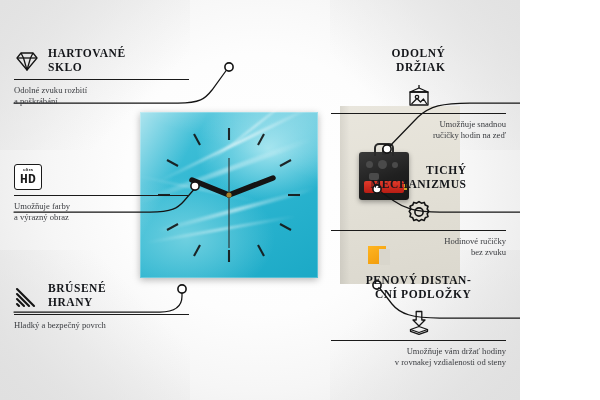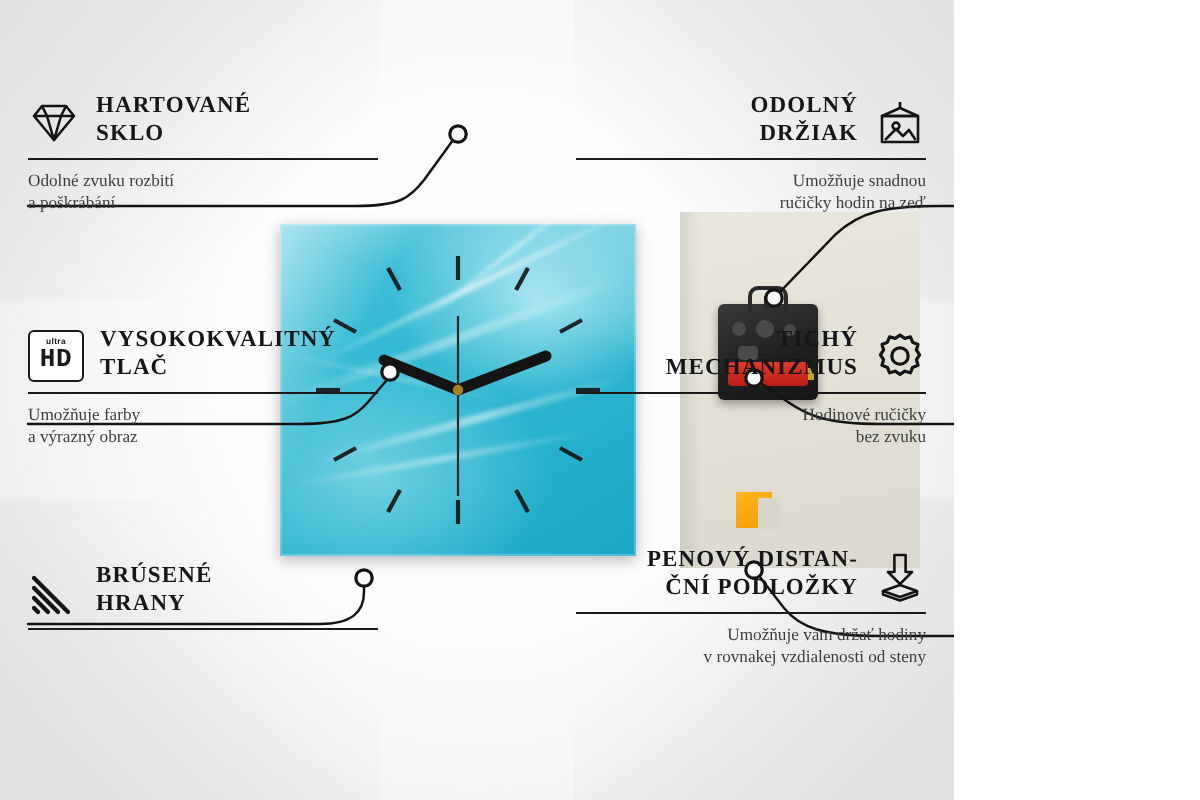--- a/index.html
+++ b/index.html
@@ -3,21 +3,21 @@
 <meta charset="utf-8">
 <style>
   html,body{margin:0;padding:0;}
   body{
     width:600px;height:400px;overflow:hidden;
     font-family:"Liberation Serif", serif;
     background:#ffffff;
     position:relative;
   }
   #stage{
-    position:absolute;inset:0;width:477px;height:400px;overflow:hidden;
+    position:absolute;inset:0;width:520px;height:400px;overflow:hidden;
     background:
       radial-gradient(ellipse 62% 78% at 50% 46%, #ffffff 0%, #fdfdfd 42%, #f6f6f6 66%, #ededed 86%, #e6e6e6 100%);
   }
   
   .vig{position:absolute;pointer-events:none;}
   .vig.tl{left:0;top:0;width:190px;height:150px;
     background:linear-gradient(135deg,#e2e2e2 0%,rgba(226,226,226,0) 72%);}
   .vig.tr{right:0;top:0;width:190px;height:150px;
     background:linear-gradient(225deg,#e2e2e2 0%,rgba(226,226,226,0) 72%);}
   .vig.bl{left:0;bottom:0;width:190px;height:150px;
@@ -82,21 +82,21 @@
   .foam:after{content:"";position:absolute;left:11px;top:3px;width:11px;height:16px;background:#d9d6cc;}
 
   
   #lines{position:absolute;left:0;top:0;width:600px;height:400px;pointer-events:none;}
 
   
   .feat{position:absolute;width:175px;}
   .feat.left{left:14px;text-align:left;}
   .feat.right{right:14px;text-align:right;}
   .feat-head{display:flex;align-items:center;gap:8px;}
-  .feat.right .feat-head{flex-direction:row;justify-content:flex-end;}
+  .feat.right .feat-head{flex-direction:column;justify-content:flex-end;}
   .feat.left .feat-head{flex-direction:row;}
   .feat-title{
     font-family:"Liberation Serif", serif;
     font-weight:bold;font-size:11.5px;line-height:13.5px;
     letter-spacing:.55px;color:#14161a;text-transform:uppercase;
     white-space:pre-line;
   }
   .feat-rule{height:1px;background:#1a1a1a;margin:5px 0 5px 0;}
   .feat-desc{
     font-family:"Liberation Serif", serif;
@@ -217,42 +217,41 @@
     <div class="feat-desc">Odolné zvuku rozbití
 a poškrábání</div>
   </div>
 
   <div class="feat left f-print">
     <div class="feat-head">
       <span class="ic hdbadge">
         <span class="hd-ultra">ultra</span>
         <span class="hd-main">HD</span>
       </span>
-      <span class="feat-title">VYSOKOKVALITNÝ
-TLAČ</span>
     </div>
     <div class="feat-rule"></div>
     <div class="feat-desc">Umožňuje farby
 a výrazný obraz</div>
   </div>
 
   <div class="feat left f-edges">
     <div class="feat-head">
       <svg class="ic" viewBox="0 0 26 26">
         <g stroke="#141414" stroke-width="2.1" stroke-linecap="round">
           <line x1="3" y1="6" x2="20" y2="23"></line>
           <line x1="3" y1="11" x2="15" y2="23"></line>
           <line x1="3" y1="16" x2="10" y2="23"></line>
           <line x1="3" y1="21" x2="5" y2="23"></line>
         </g>
       </svg>
       <span class="feat-title">BRÚSENÉ
 HRANY</span>
     </div>
     <div class="feat-rule"></div>
+    <div class="feat-desc">Hladký a bezpečný povrch</div>
   </div>
 
   <div class="feat right f-holder">
     <div class="feat-head">
       <span class="feat-title">ODOLNÝ
 DRŽIAK</span>
       <svg class="ic" viewBox="0 0 26 26">
         <g fill="none" stroke="#141414" stroke-width="1.3" stroke-linejoin="round">
           <path d="M13,3 L13,6"></path>
           <path d="M13,6 L4,10 L22,10 Z"></path>

